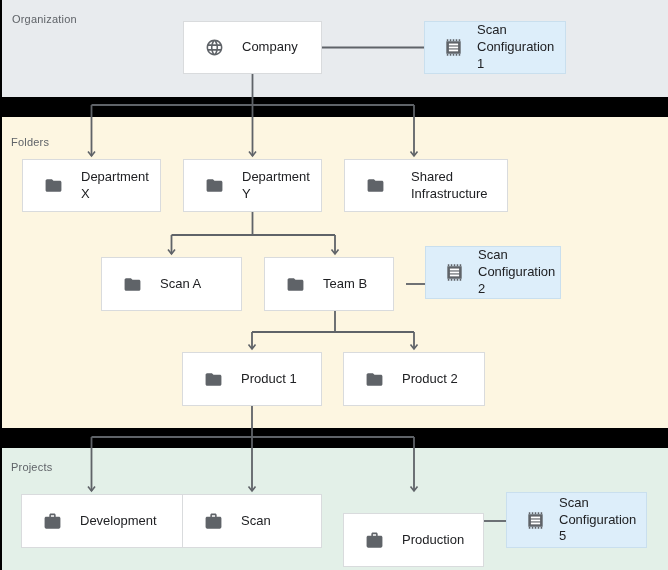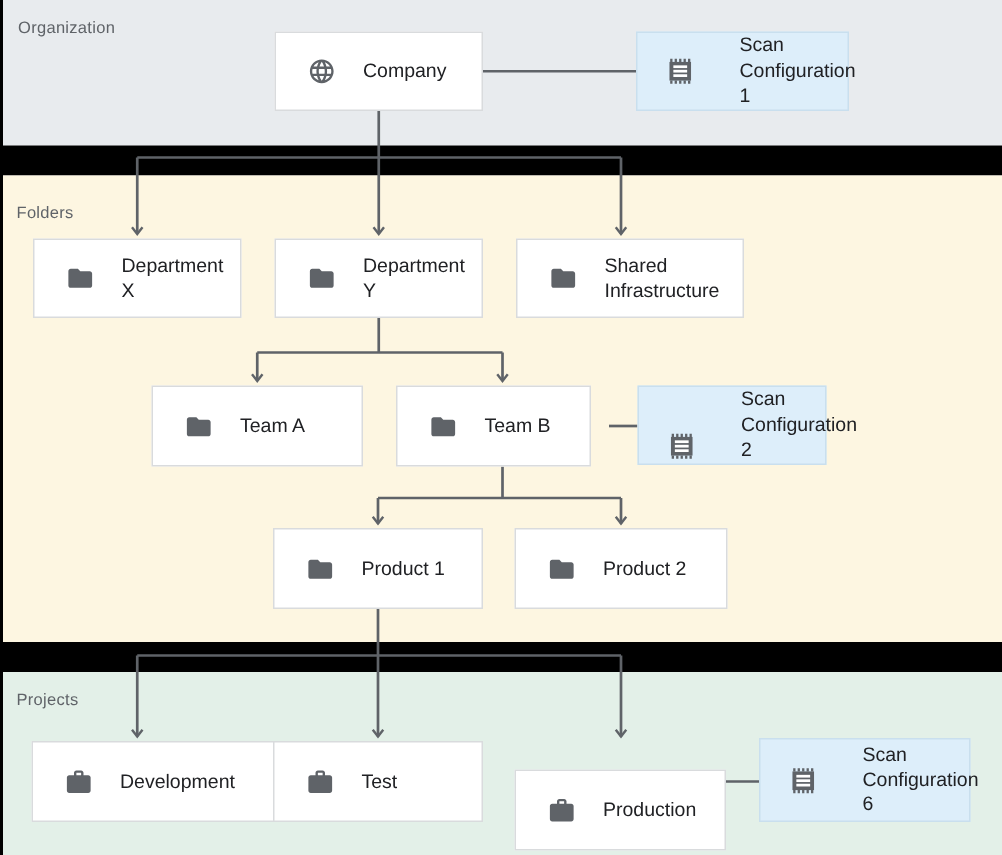--- a/index.html
+++ b/index.html
@@ -24,21 +24,21 @@
   .section-label{position:absolute;font-size:11px;letter-spacing:.2px;color:var(--label-color);}
   #label-organization{left:12px;top:13px;}
   #label-folders{left:11px;top:136px;}
   #label-projects{left:11px;top:461px;}
   .node{
     position:absolute;display:flex;align-items:center;box-sizing:border-box;
     background:var(--node-fill);border:1px solid var(--node-border);
     padding-left:21px;gap:18px;font-size:13px;color:var(--text-color);
   }
   .node .lbl{line-height:1.3;max-width:96px;}
-  .node.scan{background:var(--scan-fill);border-color:var(--scan-border);padding-left:17px;gap:28px;}
+  .node.scan{background:var(--scan-fill);border-color:var(--scan-border);padding-left:17px;gap:12px;}
   .icon{width:19px;height:19px;flex:none;color:var(--icon-color);}
   .node.scan .icon{width:23px;height:23px;}
   #connectors{position:absolute;left:0;top:0;pointer-events:none;}
   #connectors path{stroke:var(--connector-color);stroke-width:1.8;fill:none;}
   #connectors path.head{stroke-width:1.6;}
   .defs{position:absolute;width:0;height:0;overflow:hidden;}
 </style>
 </head>
 <body>
 
@@ -143,40 +143,40 @@
         <use href="#i-folder"></use>
       </svg>
     <span class="lbl">Department X</span>
   </div>
   <div class="node" style="left:183px;top:159px;width:139px;height:53px;">
     <svg class="icon">
         <use href="#i-folder"></use>
       </svg>
     <span class="lbl">Department Y</span>
   </div>
-  <div class="node" style="left:344px;top:159px;width:152px;height:53px;">
+  <div class="node" style="left:344px;top:159px;width:164px;height:53px;justify-content:space-between;">
     <svg class="icon">
         <use href="#i-folder"></use>
       </svg>
     <span class="lbl">Shared Infrastructure</span>
   </div>
 
   <div class="node" style="left:101px;top:257px;width:141px;height:54px;">
     <svg class="icon">
         <use href="#i-folder"></use>
       </svg>
-    <span class="lbl">Team A</span>
+    <span class="lbl">Scan A</span>
   </div>
   <div class="node" style="left:264px;top:257px;width:130px;height:54px;">
     <svg class="icon">
         <use href="#i-folder"></use>
       </svg>
     <span class="lbl">Team B</span>
   </div>
-  <div class="node scan" style="left:425px;top:257px;width:126px;height:53px;align-items:flex-end;">
+  <div class="node scan" style="left:425px;top:246px;width:136px;height:53px;">
     <svg class="icon">
         <use href="#i-scan"></use>
       </svg>
     <span class="lbl">Scan Configuration 2</span>
   </div>
 
   <div class="node" style="left:182px;top:352px;width:140px;height:54px;">
     <svg class="icon">
         <use href="#i-folder"></use>
       </svg>
@@ -192,28 +192,28 @@
   <div class="node" style="left:21px;top:494px;width:168px;height:54px;">
     <svg class="icon">
         <use href="#i-briefcase"></use>
       </svg>
     <span class="lbl">Development</span>
   </div>
   <div class="node" style="left:182px;top:494px;width:140px;height:54px;">
     <svg class="icon">
         <use href="#i-briefcase"></use>
       </svg>
-    <span class="lbl">Test</span>
+    <span class="lbl">Scan</span>
   </div>
   <div class="node" style="left:343px;top:494px;width:141px;height:54px;margin-top:19px;">
     <svg class="icon">
         <use href="#i-briefcase"></use>
       </svg>
     <span class="lbl">Production</span>
   </div>
   <div class="node scan" style="left:506px;top:492px;width:141px;height:56px;">
     <svg class="icon">
         <use href="#i-scan"></use>
       </svg>
-    <span class="lbl">Scan Configuration 6</span>
+    <span class="lbl">Scan Configuration 5</span>
   </div>
 
 </div>
 
 </body></html>

